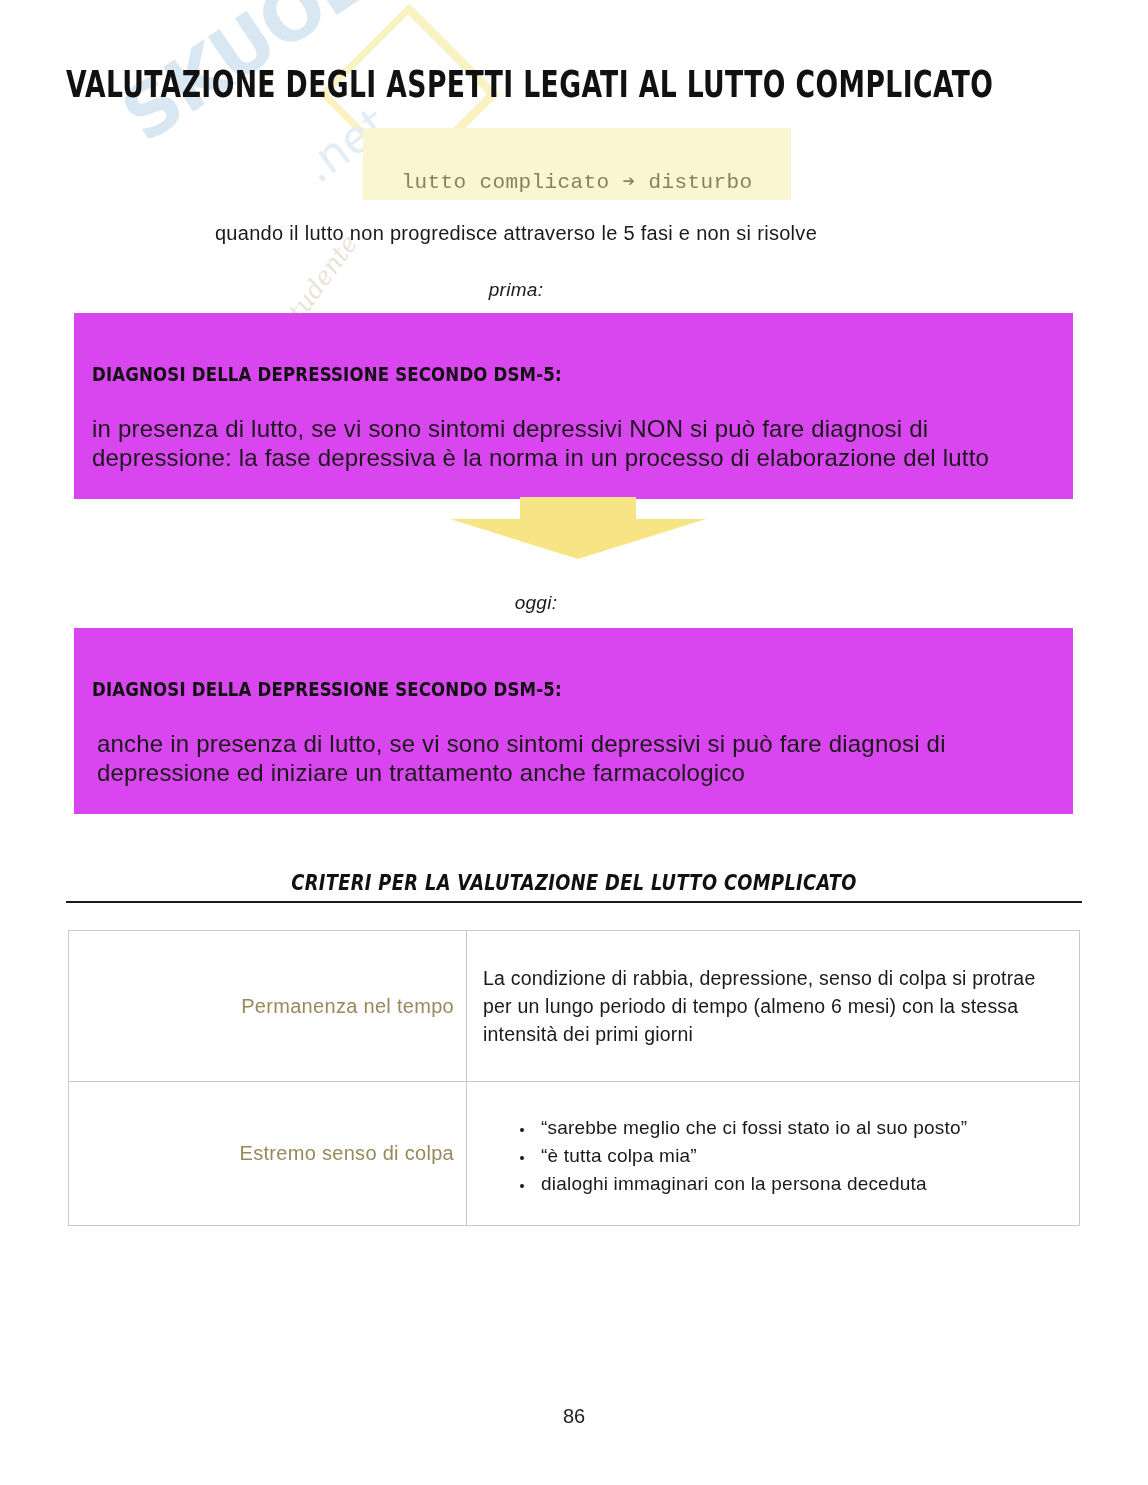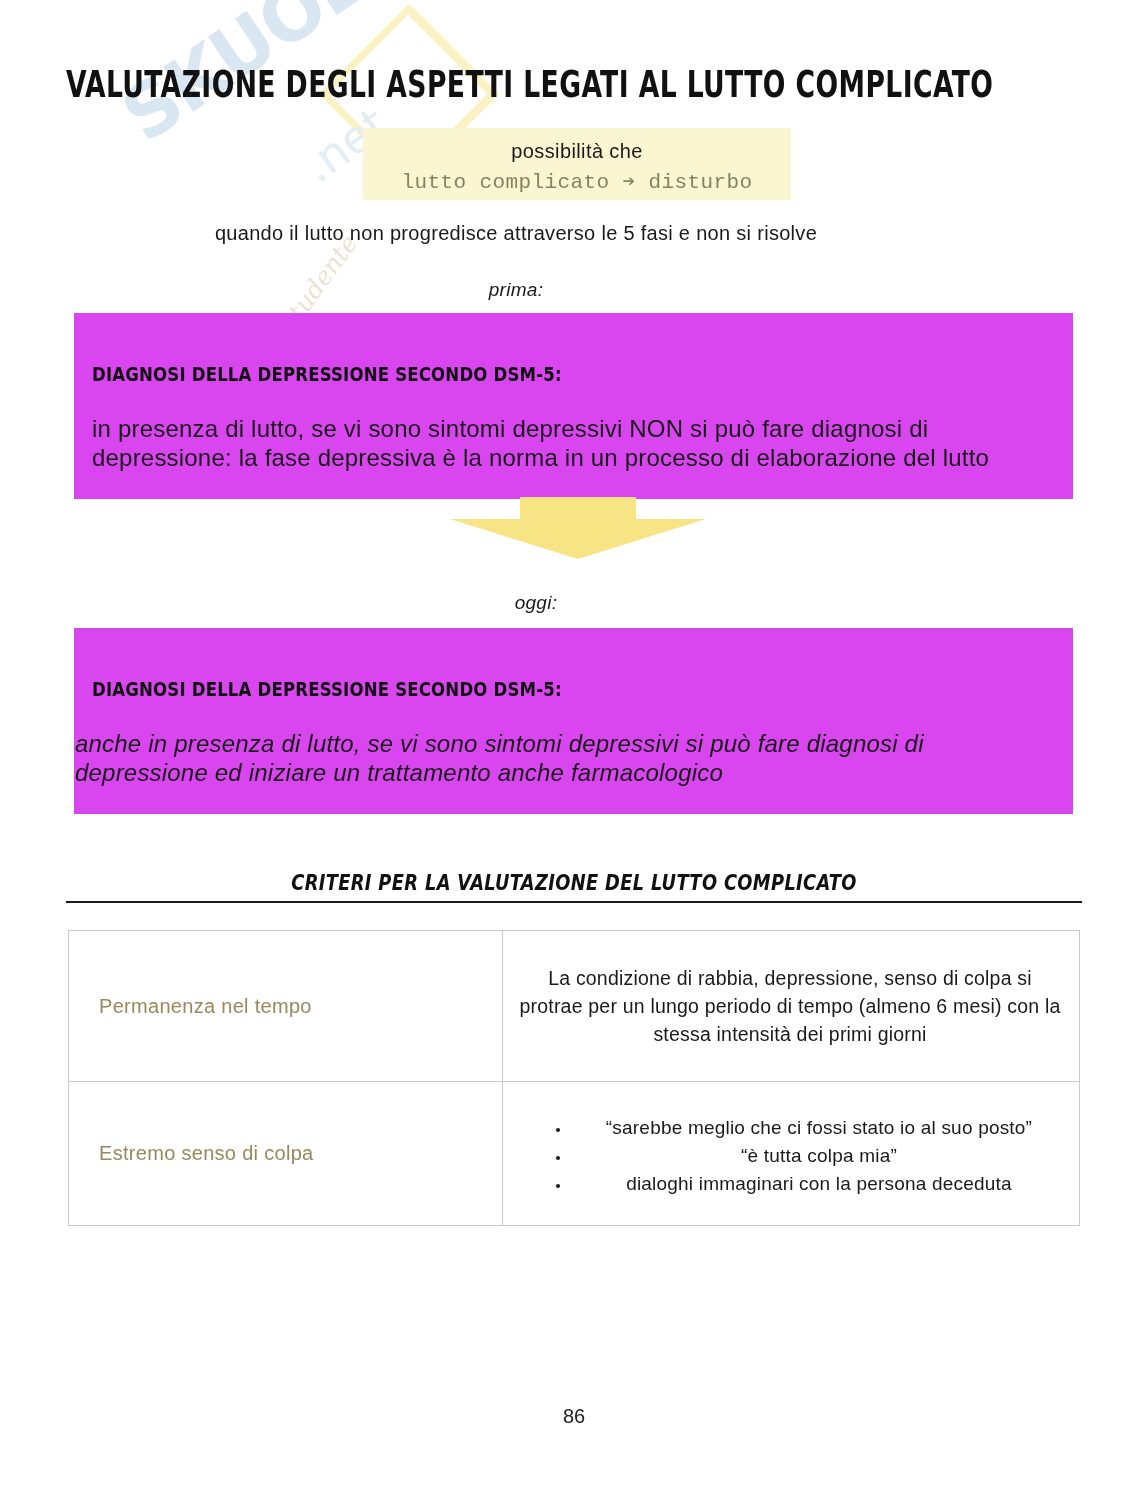--- a/index.html
+++ b/index.html
@@ -221,36 +221,35 @@
     border-collapse: collapse;
     table-layout: fixed;
   }
   .crit-table td {
     border: 1px solid #c9c9c9;
     vertical-align: middle;
     padding: 0;
   }
   .crit-table td.c-label {
     width: 373px;
-    text-align: left;
+    text-align: right;
     font-family: "Liberation Sans", sans-serif;
     font-size: 20px;
     color: #97895b;
     letter-spacing: 0.3px;
-    padding: 10px 30px;
+    padding: 10px 12px;
     margin-left: 18px;
   }
   .crit-table td.c-body {
     font-family: "Liberation Sans", sans-serif;
     font-size: 19.5px;
     line-height: 28px;
     color: #1a1a1a;
     letter-spacing: 0.2px;
     padding: 16px 18px 16px 16px;
-    text-align: center;
   }
   .crit-table td.c-body.pad-bullets {
     padding: 14px 18px 10px 16px;
   }
   ul.blist {
     margin: 0;
     padding-left: 52px;
     list-style: disc;
   }
   ul.blist li {
@@ -289,21 +288,20 @@
     </div>
     <div class="wm-net">.net</div>
     <div class="wm-tag">il sapere dello studente</div>
   </div>
 
   <div class="content">
 
     <div class="doc-title">VALUTAZIONE DEGLI ASPETTI LEGATI AL LUTTO COMPLICATO</div>
 
     <div class="pale-box">
-      <div class="pale-line1">possibilità che</div>
       <div class="pale-line2">lutto complicato ➔ disturbo</div>
     </div>
 
     <div class="center-line" style="top:222px;">quando il lutto non progredisce attraverso le 5 fasi e non si risolve</div>
 
     <div class="center-line sub" style="top:279px;">prima:</div>
 
     <div class="ybox" style="top:313px; height:186px;">
       <div class="ybox-head" style="left:18px; top:49px;">DIAGNOSI DELLA DEPRESSIONE SECONDO DSM-5:</div>
       <div class="ybox-body" style="left:18px; top:101px; width:955px;">in presenza di lutto, se vi sono sintomi depressivi NON si può fare diagnosi di depressione: la fase depressiva è la norma in un processo di elaborazione del lutto</div>
@@ -312,21 +310,21 @@
     <div class="arrow-wrap">
       <svg width="256" height="62" viewBox="0 0 256 62">
         <polygon points="70,0 186,0 186,22 256,22 128,62 0,22 70,22" fill="#f7e585"></polygon>
       </svg>
     </div>
 
     <div class="center-line sub" style="top:592px;padding-left:20px;">oggi:</div>
 
     <div class="ybox" style="top:628px; height:186px;">
       <div class="ybox-head" style="left:18px; top:49px;">DIAGNOSI DELLA DEPRESSIONE SECONDO DSM-5:</div>
-      <div class="ybox-body" style="left:1px; top:101px; width:955px;font-style:italic;">anche in presenza di lutto, se vi sono sintomi depressivi si può fare diagnosi di depressione ed iniziare un trattamento anche farmacologico</div>
+      <div class="ybox-body" style="left:23px; top:101px; width:955px;">anche in presenza di lutto, se vi sono sintomi depressivi si può fare diagnosi di depressione ed iniziare un trattamento anche farmacologico</div>
     </div>
 
     <div class="section-heading" style="top:870px;">CRITERI PER LA VALUTAZIONE DEL LUTTO COMPLICATO</div>
     <div class="hrule" style="top:901px;"></div>
 
     <table class="crit-table">
       <tbody>
         <tr>
           <td class="c-label" style="height:130px;">Permanenza nel tempo</td>
           <td class="c-body">La condizione di rabbia, depressione, senso di colpa si protrae per un lungo periodo di tempo (almeno 6 mesi) con la stessa intensità dei primi giorni</td>

